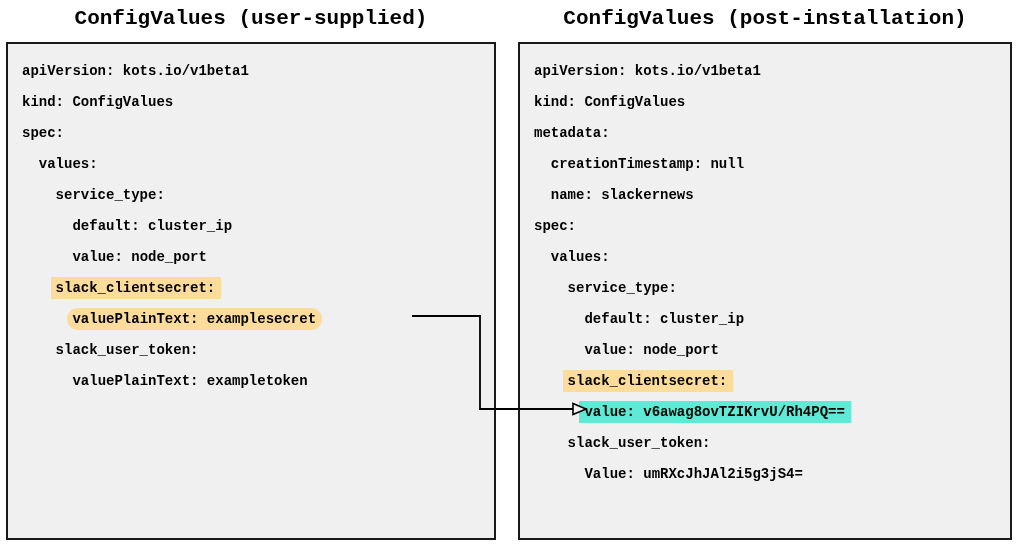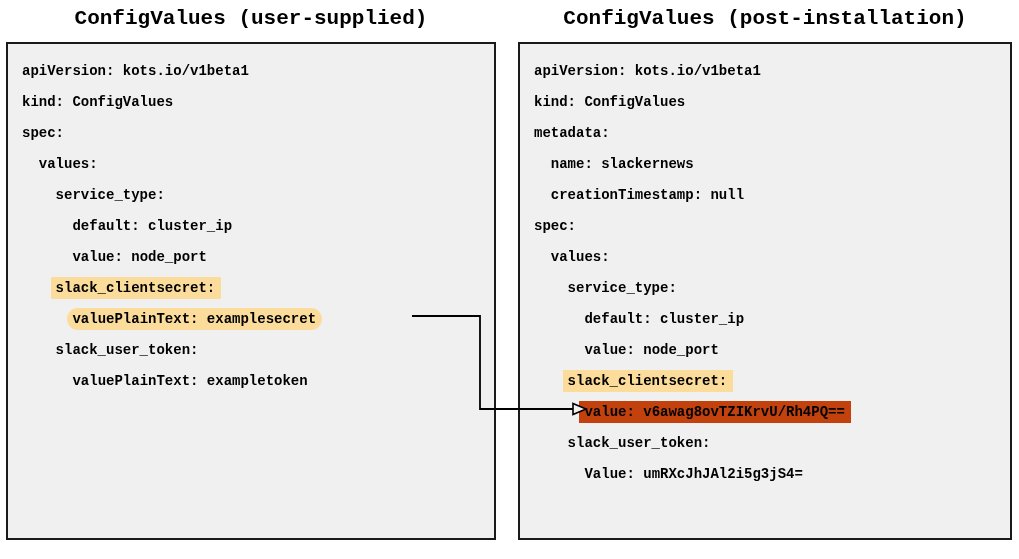--- a/index.html
+++ b/index.html
@@ -77,29 +77,29 @@
     </div>
   </div>
 
   <div class="col col-right">
     <div class="title">ConfigValues (post-installation)</div>
     <div class="panel" style="background: rgb(240, 240, 240); border-color: rgb(26, 26, 26);">
       <div class="code">
           <div class="line"><span class="ind"></span><span class="txt">apiVersion: kots.io/v1beta1</span></div>
           <div class="line"><span class="ind"></span><span class="txt">kind: ConfigValues</span></div>
           <div class="line"><span class="ind"></span><span class="txt">metadata:</span></div>
+          <div class="line"><span class="ind">  </span><span class="txt">creationTimestamp: null</span></div>
           <div class="line"><span class="ind">  </span><span class="txt">name: slackernews</span></div>
-          <div class="line"><span class="ind">  </span><span class="txt">creationTimestamp: null</span></div>
           <div class="line"><span class="ind"></span><span class="txt">spec:</span></div>
           <div class="line"><span class="ind">  </span><span class="txt">values:</span></div>
           <div class="line"><span class="ind">    </span><span class="txt">service_type:</span></div>
           <div class="line"><span class="ind">      </span><span class="txt">default: cluster_ip</span></div>
           <div class="line"><span class="ind">      </span><span class="txt">value: node_port</span></div>
           <div class="line"><span class="ind">    </span><span class="txt hl" style="background: rgb(251, 220, 155);">slack_clientsecret:</span></div>
-          <div class="line"><span class="ind">      </span><span class="txt hl" style="background: #c2410c;">value: v6awag8ovTZIKrvU/Rh4PQ==</span></div>
+          <div class="line"><span class="ind">      </span><span class="txt hl" style="background: #5eead4;">value: v6awag8ovTZIKrvU/Rh4PQ==</span></div>
           <div class="line"><span class="ind">    </span><span class="txt">slack_user_token:</span></div>
           <div class="line"><span class="ind">      </span><span class="txt">Value: umRXcJhJAl2i5g3jS4=</span></div>
         </div>
     </div>
   </div>
 
   <svg class="arrow-svg" viewBox="0 0 1019 559" xmlns="http://www.w3.org/2000/svg">
     <path d="M 412 316 L 480 316 L 480 409 L 573 409" fill="none" stroke="#000000" stroke-width="1.8"></path>
     <polygon points="573,403.5 586,409 573,414.5" fill="#f0f0f0" stroke="#000000" stroke-width="1.6"></polygon>
   </svg>

